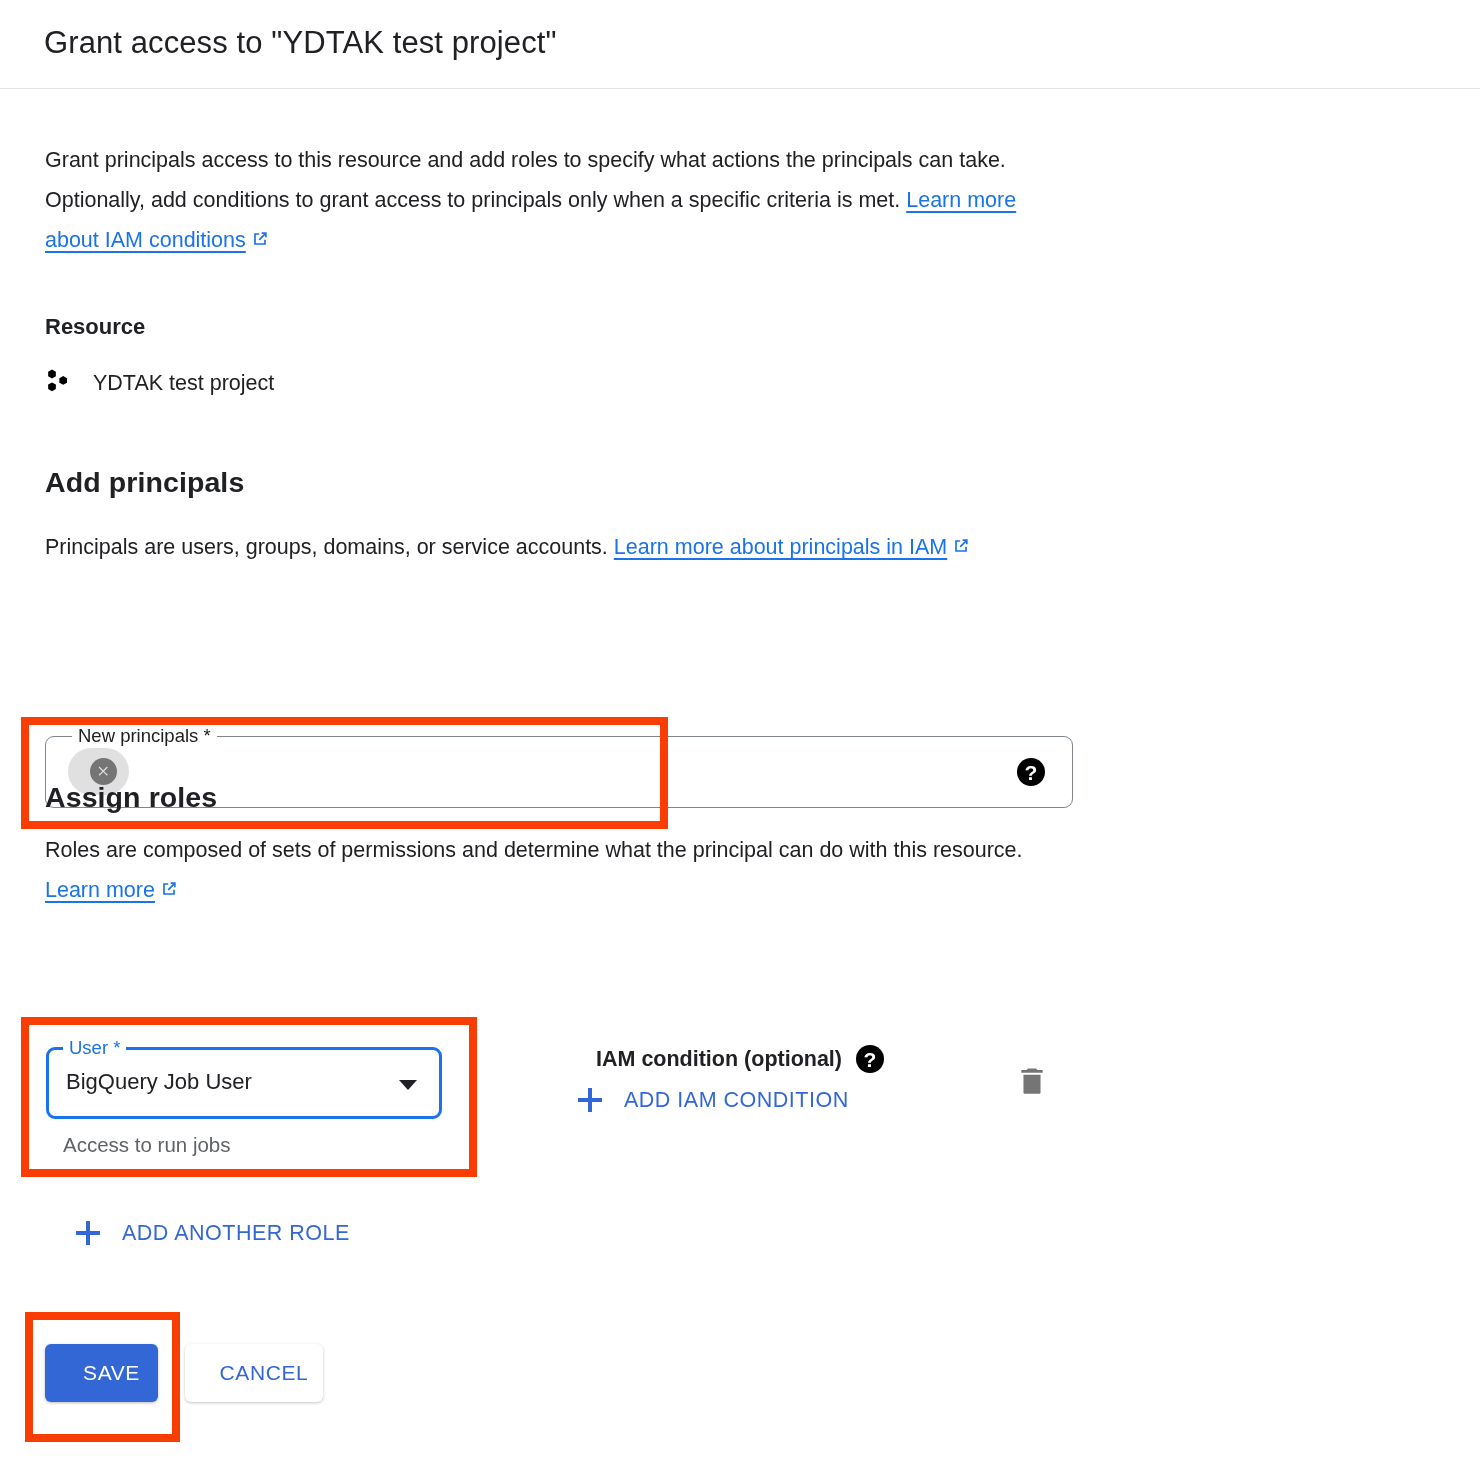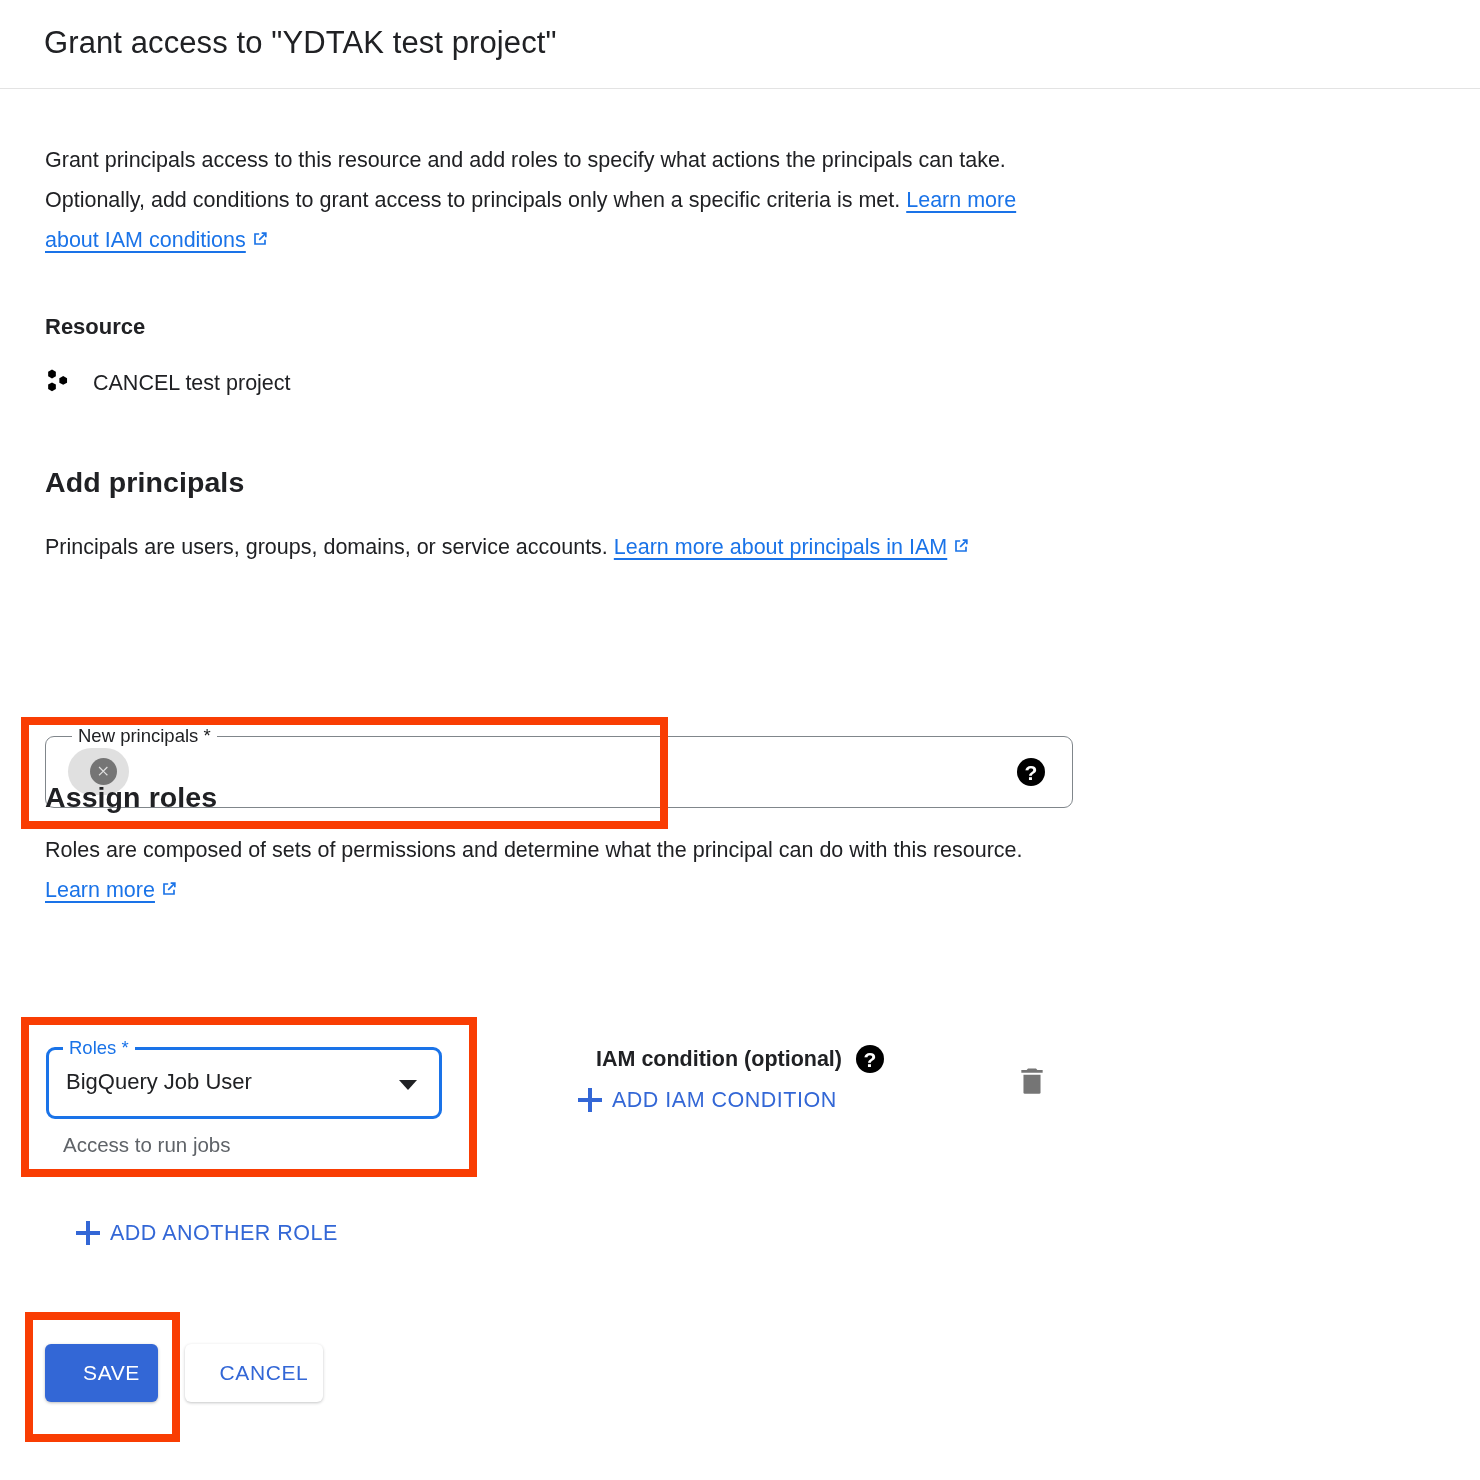--- a/index.html
+++ b/index.html
@@ -273,21 +273,21 @@
     font-size: 21.5px;
     line-height: 26px;
     font-weight: 700;
     color: #202124;
     white-space: nowrap;
   }
   .text-btn {
     position: absolute;
     display: flex;
     align-items: center;
-    gap: 10px;
+    gap: 22px;
     color: #1a73e8;
     cursor: pointer;
     white-space: nowrap;
     text-align: center;
   }
   .text-btn .lbl {
     font-size: 21.5px;
     line-height: 26px;
     font-weight: 500;
     letter-spacing: 0.5px;
@@ -372,21 +372,21 @@
 
   <div class="section-head-small" id="resource-head">Resource</div>
   <div class="resource-row">
     <span>
       <svg width="28" height="28" viewBox="0 0 24 24">
         <polygon points="6,2.2 9.3,4.1 9.3,7.9 6,9.8 2.7,7.9 2.7,4.1" fill="#000"></polygon>
         <polygon points="6,13.2 9.3,15.1 9.3,18.9 6,20.8 2.7,18.9 2.7,15.1" fill="#000"></polygon>
         <polygon points="15.6,7.7 18.9,9.6 18.9,13.4 15.6,15.3 12.3,13.4 12.3,9.6" fill="#000"></polygon>
       </svg>
     </span>
-    <span class="resource-name">CANCEL test project</span>
+    <span class="resource-name">YDTAK test project</span>
   </div>
 
   <div class="section-head-big" id="add-principals-head">Add principals</div>
   <div class="principals-desc">
     <span>Principals are users, groups, domains, or service accounts. </span><a class="link"><span>Learn more about principals in IAM</span></a><span class="ext-icon"><svg width="20" height="20" viewBox="0 0 24 24">
           <path d="M5 5h6v2H7v10h10v-4h2v6H5V5z" fill="#1a73e8"></path>
           <path d="M14 4h6v6h-2V7.4l-6.3 6.3-1.4-1.4L16.6 6H14V4z" fill="#1a73e8"></path>
         </svg></span>
   </div>
 
@@ -404,21 +404,21 @@
 
   <div class="section-head-big" id="assign-roles-head">Assign roles</div>
   <div class="roles-desc">
     <span>Roles are composed of sets of permissions and determine what the principal can do with this resource. </span><a class="link"><span>Learn more</span></a><span class="ext-icon"><svg width="20" height="20" viewBox="0 0 24 24">
           <path d="M5 5h6v2H7v10h10v-4h2v6H5V5z" fill="#1a73e8"></path>
           <path d="M14 4h6v6h-2V7.4l-6.3 6.3-1.4-1.4L16.6 6H14V4z" fill="#1a73e8"></path>
         </svg></span>
   </div>
 
   <div class="select-field">
-    <div class="select-label">Roles *</div>
+    <div class="select-label">User *</div>
     <div class="select-value">BigQuery Job User</div>
     <div class="select-arrow"></div>
   </div>
   <div class="hint-text">Access to run jobs</div>
 
   <div class="iam-cond-label">
     <span class="txt">IAM condition (optional)</span>
     <span class="help-dot" style="position:relative;left:0;top:0;">?</span>
   </div>
   <div class="text-btn" id="add-iam-condition">

